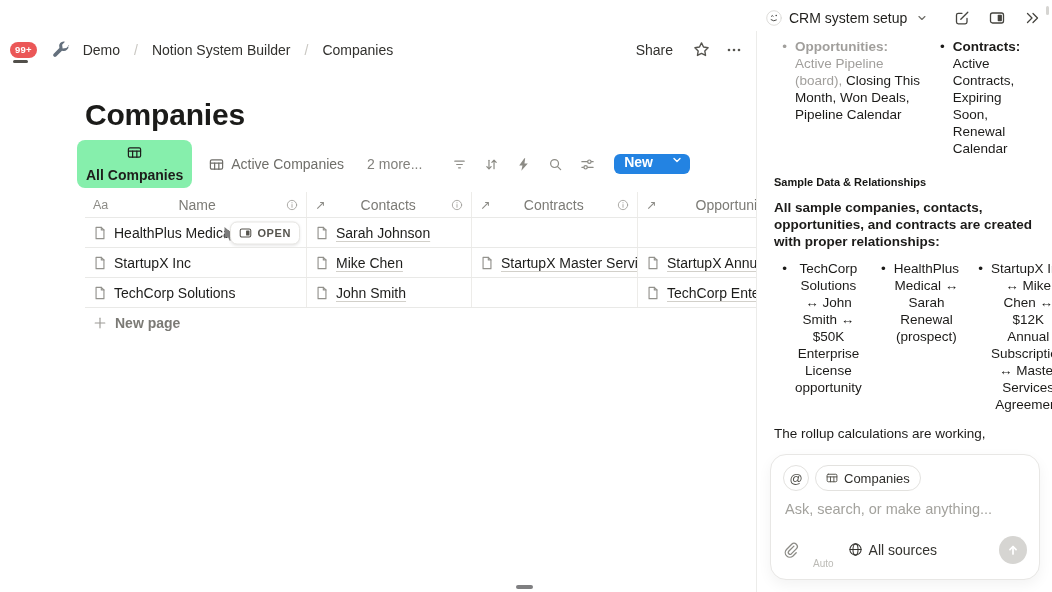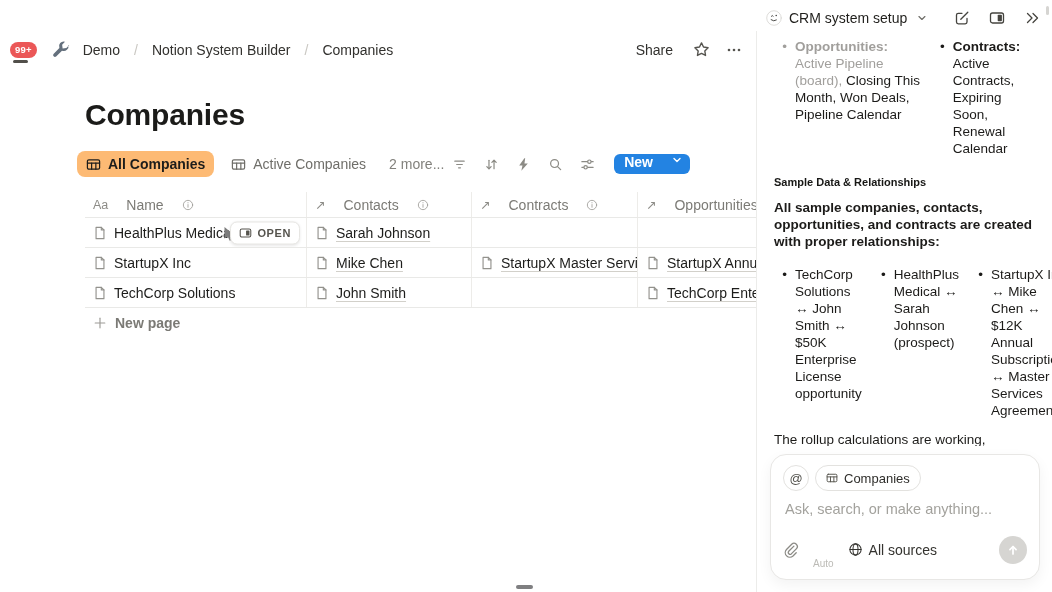--- a/index.html
+++ b/index.html
@@ -19,35 +19,35 @@
   .crumb { color:#32312e; padding:2px 4px; border-radius:4px; cursor:pointer; }
   .crumb-sep { color:#c9c7c2; margin:0 2px; }
   .tb-right { display:flex; align-items:center; gap:16px; color:#32312e; }
   .icon-btn { color:#55544f; display:flex; align-items:center; justify-content:center; cursor:pointer; }
 
   .page-title { font-size:30px; font-weight:700; color:#1b1b19; margin:30px 0 0 85px; letter-spacing:-.2px; }
 
   .views-row { display:flex; align-items:center; justify-content:space-between; margin:17px 66px 0 77px; height:30px; }
   .tabs { display:flex; align-items:center; gap:8px; }
   .tab { display:flex; align-items:center; gap:7px; padding:5px 9px; border-radius:8px; font-size:14px; font-weight:500; color:#6f6e69; cursor:pointer; white-space:nowrap; }
-  .tab.active { background:#fdba74; color:#1d1d1b; font-weight:600; }
+  .tab.active { background:#86efac; color:#1d1d1b; font-weight:600;flex-direction:column; }
   .tab svg { width:15px; height:15px; }
   .more-views { font-size:14px; color:#82817c; padding:5px 6px; cursor:pointer; }
   .toolbar { display:flex; align-items:center; gap:17px; color:#8c8b85; }
   .toolbar .icon-btn { color:#8c8b85; }
   .toolbar svg { width:15px; height:15px; }
   .new-btn { display:flex; align-items:flex-start; background:#2383e2; color:#fff; border-radius:6px; height:20px; font-size:14px; font-weight:600; overflow:hidden; cursor:pointer; margin-left:2px; }
   .new-btn .nb-label { display:flex; align-items:center; padding:0 10px; }
   .new-btn .nb-div { width:1px; background:rgba(255,255,255,.38); margin:5px 0; }
   .new-btn .nb-chev { display:flex; align-items:center; padding:0 7px; }
   .new-btn svg { width:12px; height:12px; stroke-width:1.8; }
 
   .dbtable { margin:13px 0 0 85px; width:672px; overflow:hidden; font-size:14px; }
   .thead { display:flex; height:26px; align-items:center; color:#7c7b76; border-bottom:1px solid #e9e9e7; }
-  .hcell { display:flex; align-items:center; gap:18px; padding:0 8px; height:100%; border-right:1px solid #edece9; overflow:hidden; white-space:nowrap; flex:none; cursor:pointer; }
+  .hcell { display:flex; align-items:center; gap:18px; padding:0 8px; height:100%; border-right:1px solid #edece9; overflow:hidden; white-space:nowrap; flex:none; cursor:pointer;justify-content:space-between; }
   .hcell:last-child { border-right:none; }
   .type-glyph { font-size:12.5px; color:#8d8c87; }
   .hcell svg.info { width:12px; height:12px; stroke-width:1.1; color:#9b9a95; flex:none; }
   .trow { position:relative; display:flex; height:30px; align-items:stretch; border-bottom:1px solid #e9e9e7; }
   .cell { display:flex; align-items:center; gap:7px; padding:0 8px; border-right:1px solid #edece9; overflow:hidden; white-space:nowrap; flex:none; position:relative; cursor:pointer; }
   .cell:last-child { border-right:none; }
   .w-name { width:222px; } .w-contacts { width:165px; } .w-contracts { width:166px; } .w-opps { width:200px; }
   .doc-ic { width:14px; height:14px; color:#93928d; flex:none; }
   .row-name { font-weight:500; color:#1d1d1b; }
   .rel-link { color:#1d1d1b; text-decoration:underline; text-decoration-color:#d2d0ca; text-underline-offset:3px; }
@@ -69,21 +69,21 @@
 
   .side-scroll { flex:1; overflow:hidden; padding:2px 16px 0; font-size:13.5px; line-height:17px; color:#1c1b19; }
   .blist { list-style:none; display:flex; flex-direction:row; gap:11px; }
   .blist li { display:flex; }
   .bdot { width:21px; flex:none; text-align:center; }
   .bdot::before { content:"•"; }
   .btext { flex:1; }
   .faded, .faded .bdot, .faded b { color:#a19f9c; }
   .side-heading { font-size:11px; font-weight:700; color:#171715; margin:17px 0 8px; }
   .side-p { margin:0 0 9px;font-weight:bold; }
-  .rel-list { margin:16px 0 10px; }
+  .rel-list { margin:10px 0 10px;text-align:center; }
   .closing-p { margin:12px 0 0; }
 
   .chat-box { flex:none; margin:8px 12px 12px; border:1px solid #e8e7e5; border-radius:16px; background:#fff; box-shadow:0 5px 14px rgba(0,0,0,.05); padding:10px 12px; display:flex; flex-direction:column; gap:9px; }
   .chat-chips { display:flex; align-items:center; gap:6px; }
   .at-btn { width:26px; height:26px; border:1px solid #e3e2df; border-radius:50%; display:flex; align-items:center; justify-content:center; font-size:13px; color:#54534e; cursor:pointer; }
   .ctx-chip { height:26px; border:1px solid #e3e2df; border-radius:13px; display:inline-flex; align-items:center; gap:6px; padding:0 10px; font-size:13px; font-weight:500; color:#2f2e2b; cursor:pointer; }
   .ctx-chip svg { width:12px; height:12px; color:#57564f; }
   .chat-input { font-size:14.5px; color:#a3a29d; padding:1px 2px 4px; cursor:text; }
   .chat-bottom { display:flex; align-items:center; gap:14px; }
   .clip-ic { color:#8b8a85; } .clip-ic svg { width:16px; height:16px; }
@@ -393,21 +393,21 @@
       <div class="side-heading">Sample Data &amp; Relationships</div>
       <p class="side-p">All sample companies, contacts, opportunities, and contracts are created with proper relationships:</p>
 
       <ul class="blist rel-list">
         <li>
           <span class="bdot"></span>
           <span class="btext">TechCorp Solutions ↔ John Smith ↔ $50K Enterprise License opportunity</span>
         </li>
         <li>
           <span class="bdot"></span>
-          <span class="btext">HealthPlus Medical ↔ Sarah Johnson (prospect)</span>
+          <span class="btext">HealthPlus Medical ↔ Sarah Renewal (prospect)</span>
         </li>
         <li>
           <span class="bdot"></span>
           <span class="btext">StartupX Inc ↔ Mike Chen ↔ $12K Annual Subscription ↔ Master Services Agreement</span>
         </li>
       </ul>
 
       <p class="closing-p">The rollup calculations are working, showing pipeline values and contract totals automatically. Your CRM system is fully functional and ready to use!</p>
 
     </div>

